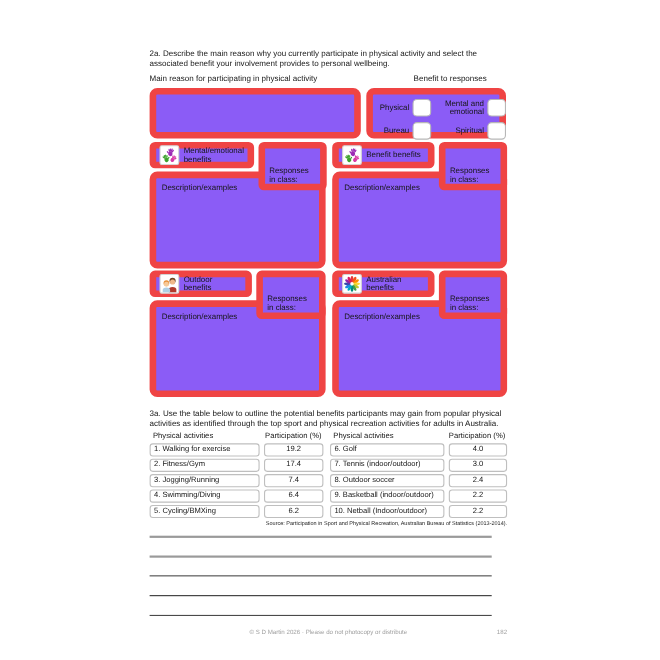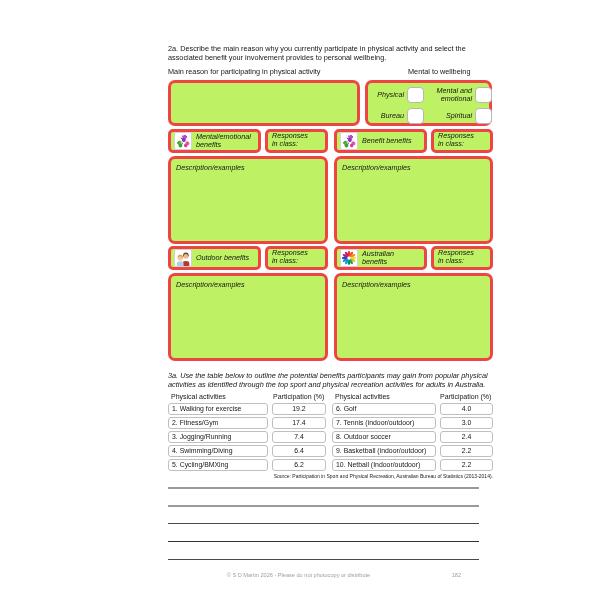--- a/index.html
+++ b/index.html
@@ -1,46 +1,46 @@
 <!DOCTYPE html>
 <html><head>
 <meta charset="utf-8">
 <style>
   html,body{margin:0;padding:0;}
   body{width:600px;height:600px;background:#fff;font-family:"Liberation Sans",sans-serif;color:#161616;}
   .page{position:relative;width:600px;height:600px;background:#fff;overflow:hidden;}
-  .content{position:absolute;left:136px;top:44px;width:325px;font-size:7.3px;line-height:9.4px;margin-left:32px;}
+  .content{position:absolute;left:136px;top:44px;width:325px;font-size:7.3px;line-height:9.4px;}
   p{margin:0;}
-  .box{border:3px solid #ef4444;border-radius:7px;background:#bef264;box-sizing:border-box;font-style:italic;}
+  .box{border:6px solid #ef4444;border-radius:7px;background:#8b5cf6;box-sizing:border-box;}
 
   
   .labels-row{display:flex;margin-top:4px;line-height:10px;}
   .main-label{width:240px;}
   .row2a{display:flex;gap:5px;margin-top:3px;}
   .main-reason-box{width:192px;height:46px;}
   .benefit-box{width:127px;height:46px;display:grid;grid-template-columns:38px 16px 46px 16px;
                column-gap:3px;row-gap:5px;align-items:center;justify-content:center;padding:4px 2px;}
   .cb-label{text-align:right;font-size:7.2px;line-height:7.8px;}
   .checkbox{width:15px;height:14px;border:1px solid #b7b7b7;border-radius:4px;background:#fff;}
 
   
   .sb-instr{margin-top:8px;}
   .panels{display:grid;grid-template-columns:160px 159px;column-gap:6px;row-gap:2px;margin-top:3px;}
   .panel-head{display:flex;gap:4px;height:24px;justify-content:space-between;}
   .title-rect{flex:0 0 93px;display:flex;align-items:center;gap:4px;padding:0 3px;border-radius:5px;}
   .icon-cell{flex:0 0 18px;width:18px;height:18px;border:1px solid #d4d4d4;border-radius:2px;
              display:flex;align-items:center;justify-content:center;background:#fff;box-sizing:border-box;}
   .icon-cell svg{display:block;}
   .panel-title{font-size:7.2px;line-height:8px;}
-  .resp-rect{flex:1;border-radius:5px;padding:0 4px;font-size:7.2px;line-height:8.6px;}
+  .resp-rect{flex:1;border-radius:5px;padding:16px 4px;font-size:7.2px;line-height:8.6px;}
   .resp-rect span{display:block;width:42px;}
   .desc-box{height:88px;margin-top:3px;border-radius:7px;padding:4px 5px;font-size:7.2px;}
 
   
-  .s3{margin-top:10px;font-style:italic;}
+  .s3{margin-top:10px;}
   .tbl{margin-top:3px;}
   .tbl-head{display:flex;font-size:7px;line-height:8px;}
   .h1{width:100px;padding-left:3px;box-sizing:border-box;}
   .h2{width:54px;margin-left:4px;padding-left:1px;box-sizing:border-box;}
   .h3{width:104px;margin-left:6px;padding-left:3px;box-sizing:border-box;}
   .h4{width:53px;margin-left:4px;box-sizing:border-box;}
   .tbl-row{display:flex;margin-top:2px;}
   .cell{border:1px solid #bfbfbf;border-radius:3px;height:12px;box-sizing:border-box;
         font-size:6.9px;line-height:10.5px;padding:0 3px;background:#fff;white-space:nowrap;overflow:hidden;}
   .cell.act1{width:100px;}
@@ -66,21 +66,21 @@
 </head>
 <body>
 
 <div class="page">
   <div class="content">
 
     <p>2a. Describe the main reason why you currently participate in physical activity and select the associated benefit your involvement provides to personal wellbeing.</p>
 
     <div class="labels-row">
       <div class="main-label">Main reason for participating in physical activity</div>
-      <div>Mental to wellbeing</div>
+      <div>Benefit to responses</div>
     </div>
 
     <div class="row2a">
       <div class="box main-reason-box"></div>
       <div class="box benefit-box">
         <div class="cb-label">Physical</div>
         <div class="checkbox"></div>
         <div class="cb-label">Mental and emotional</div>
         <div class="checkbox"></div>
         <div class="cb-label">Bureau</div>

